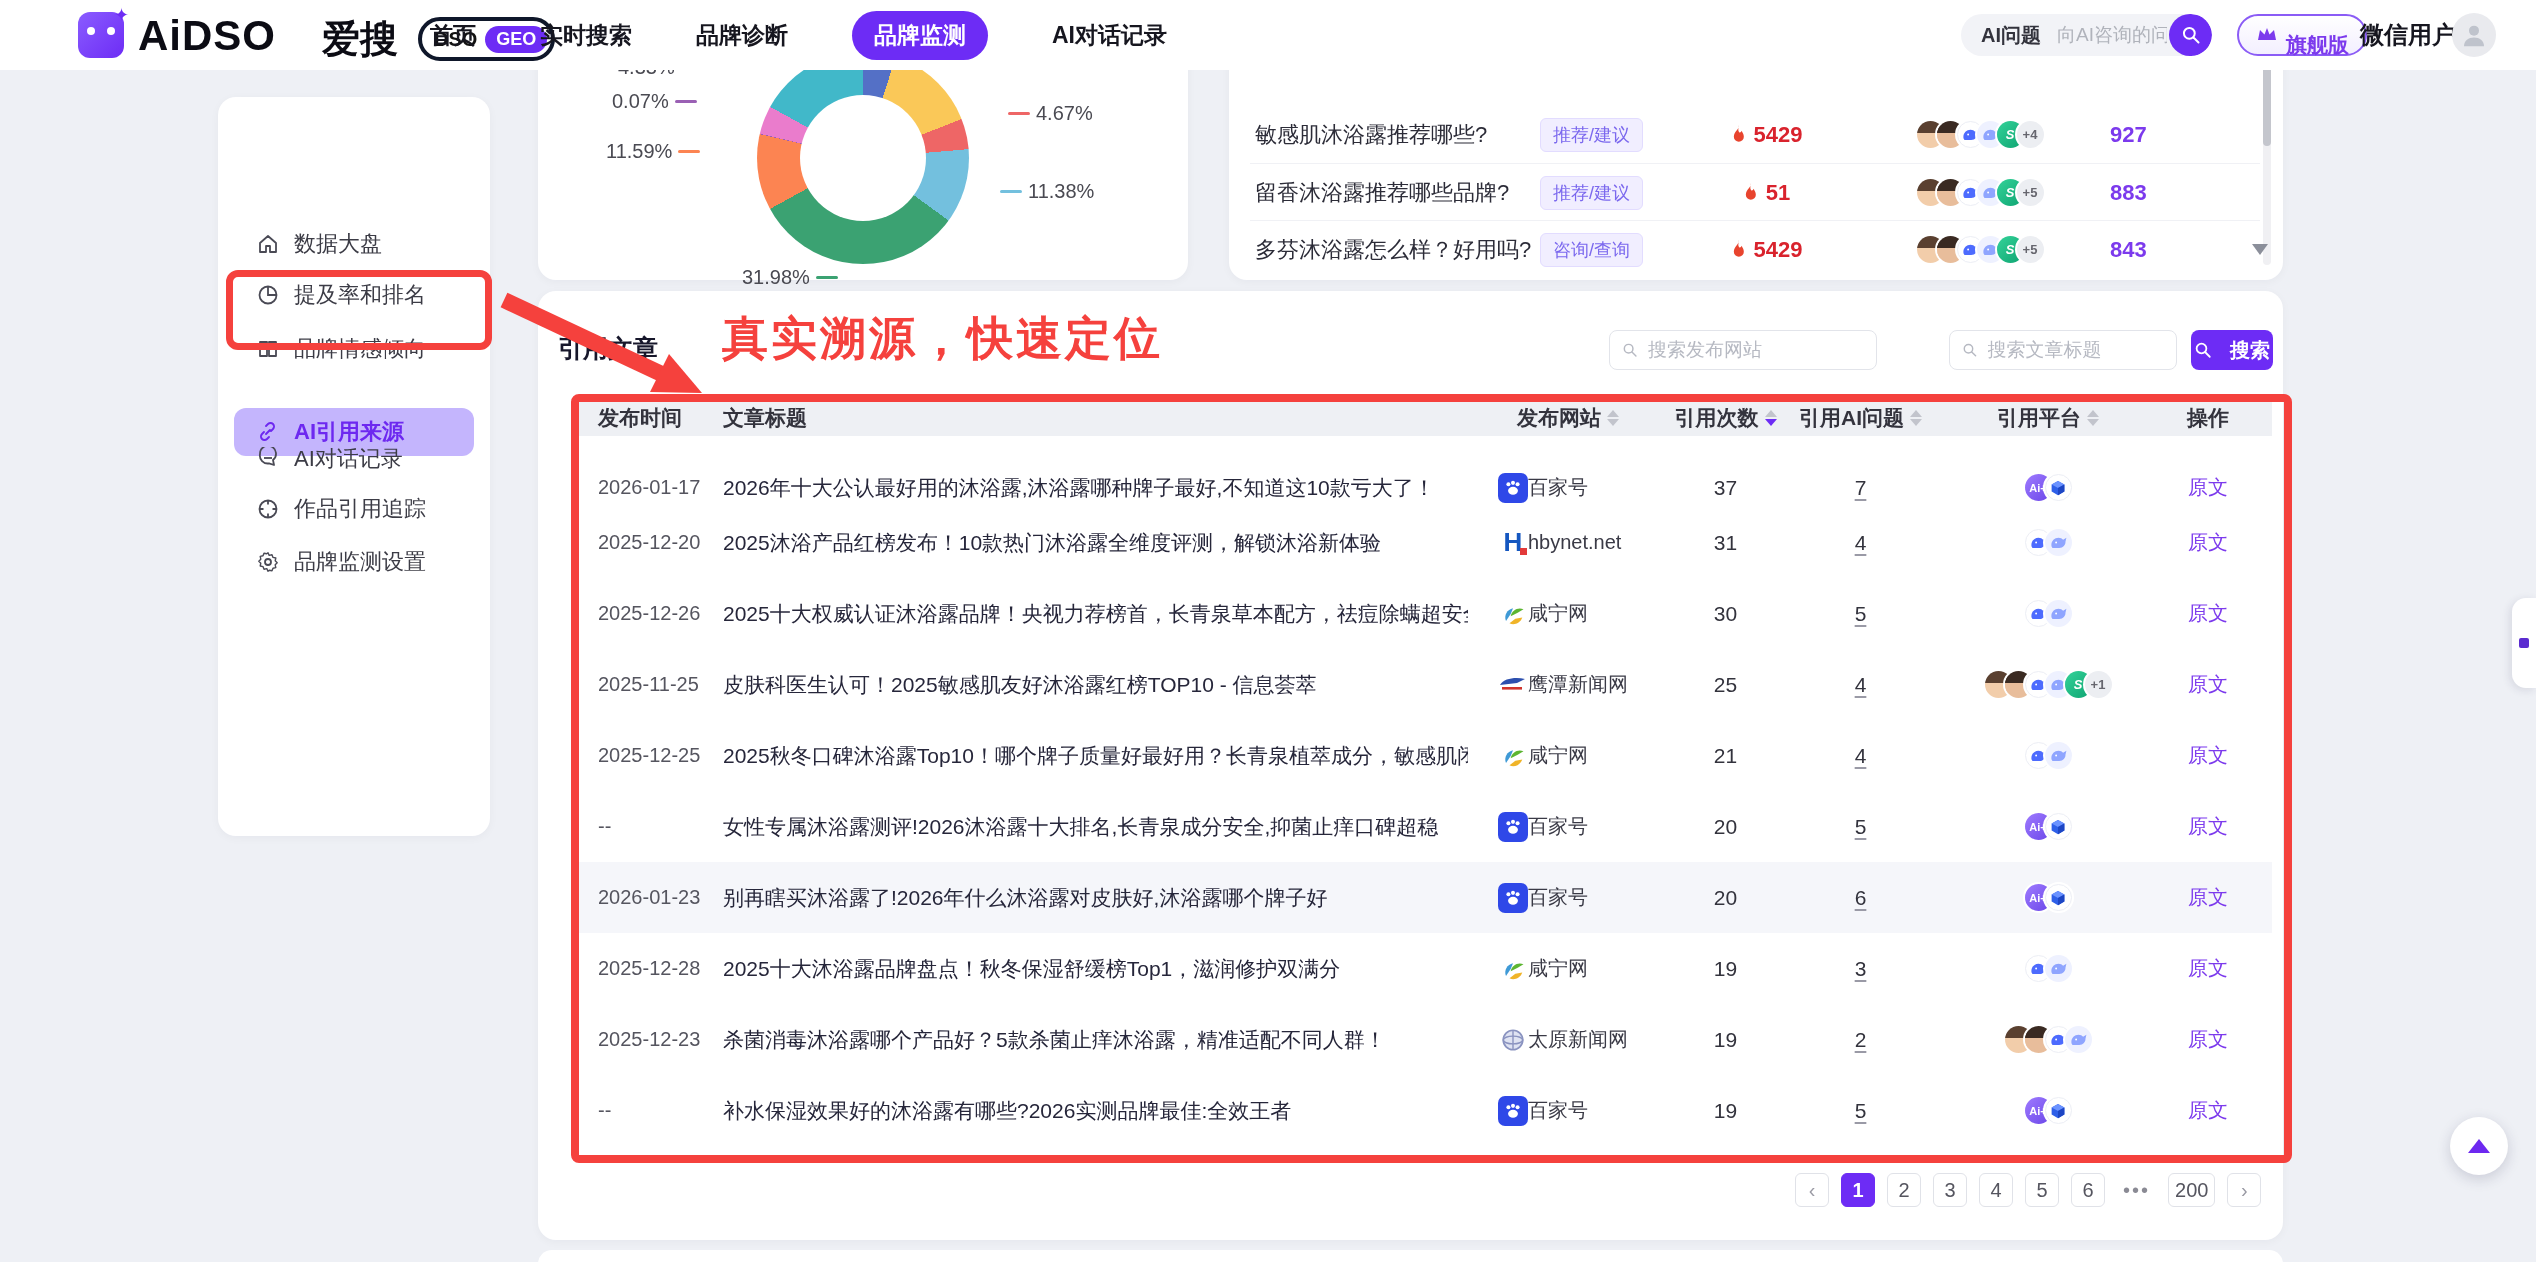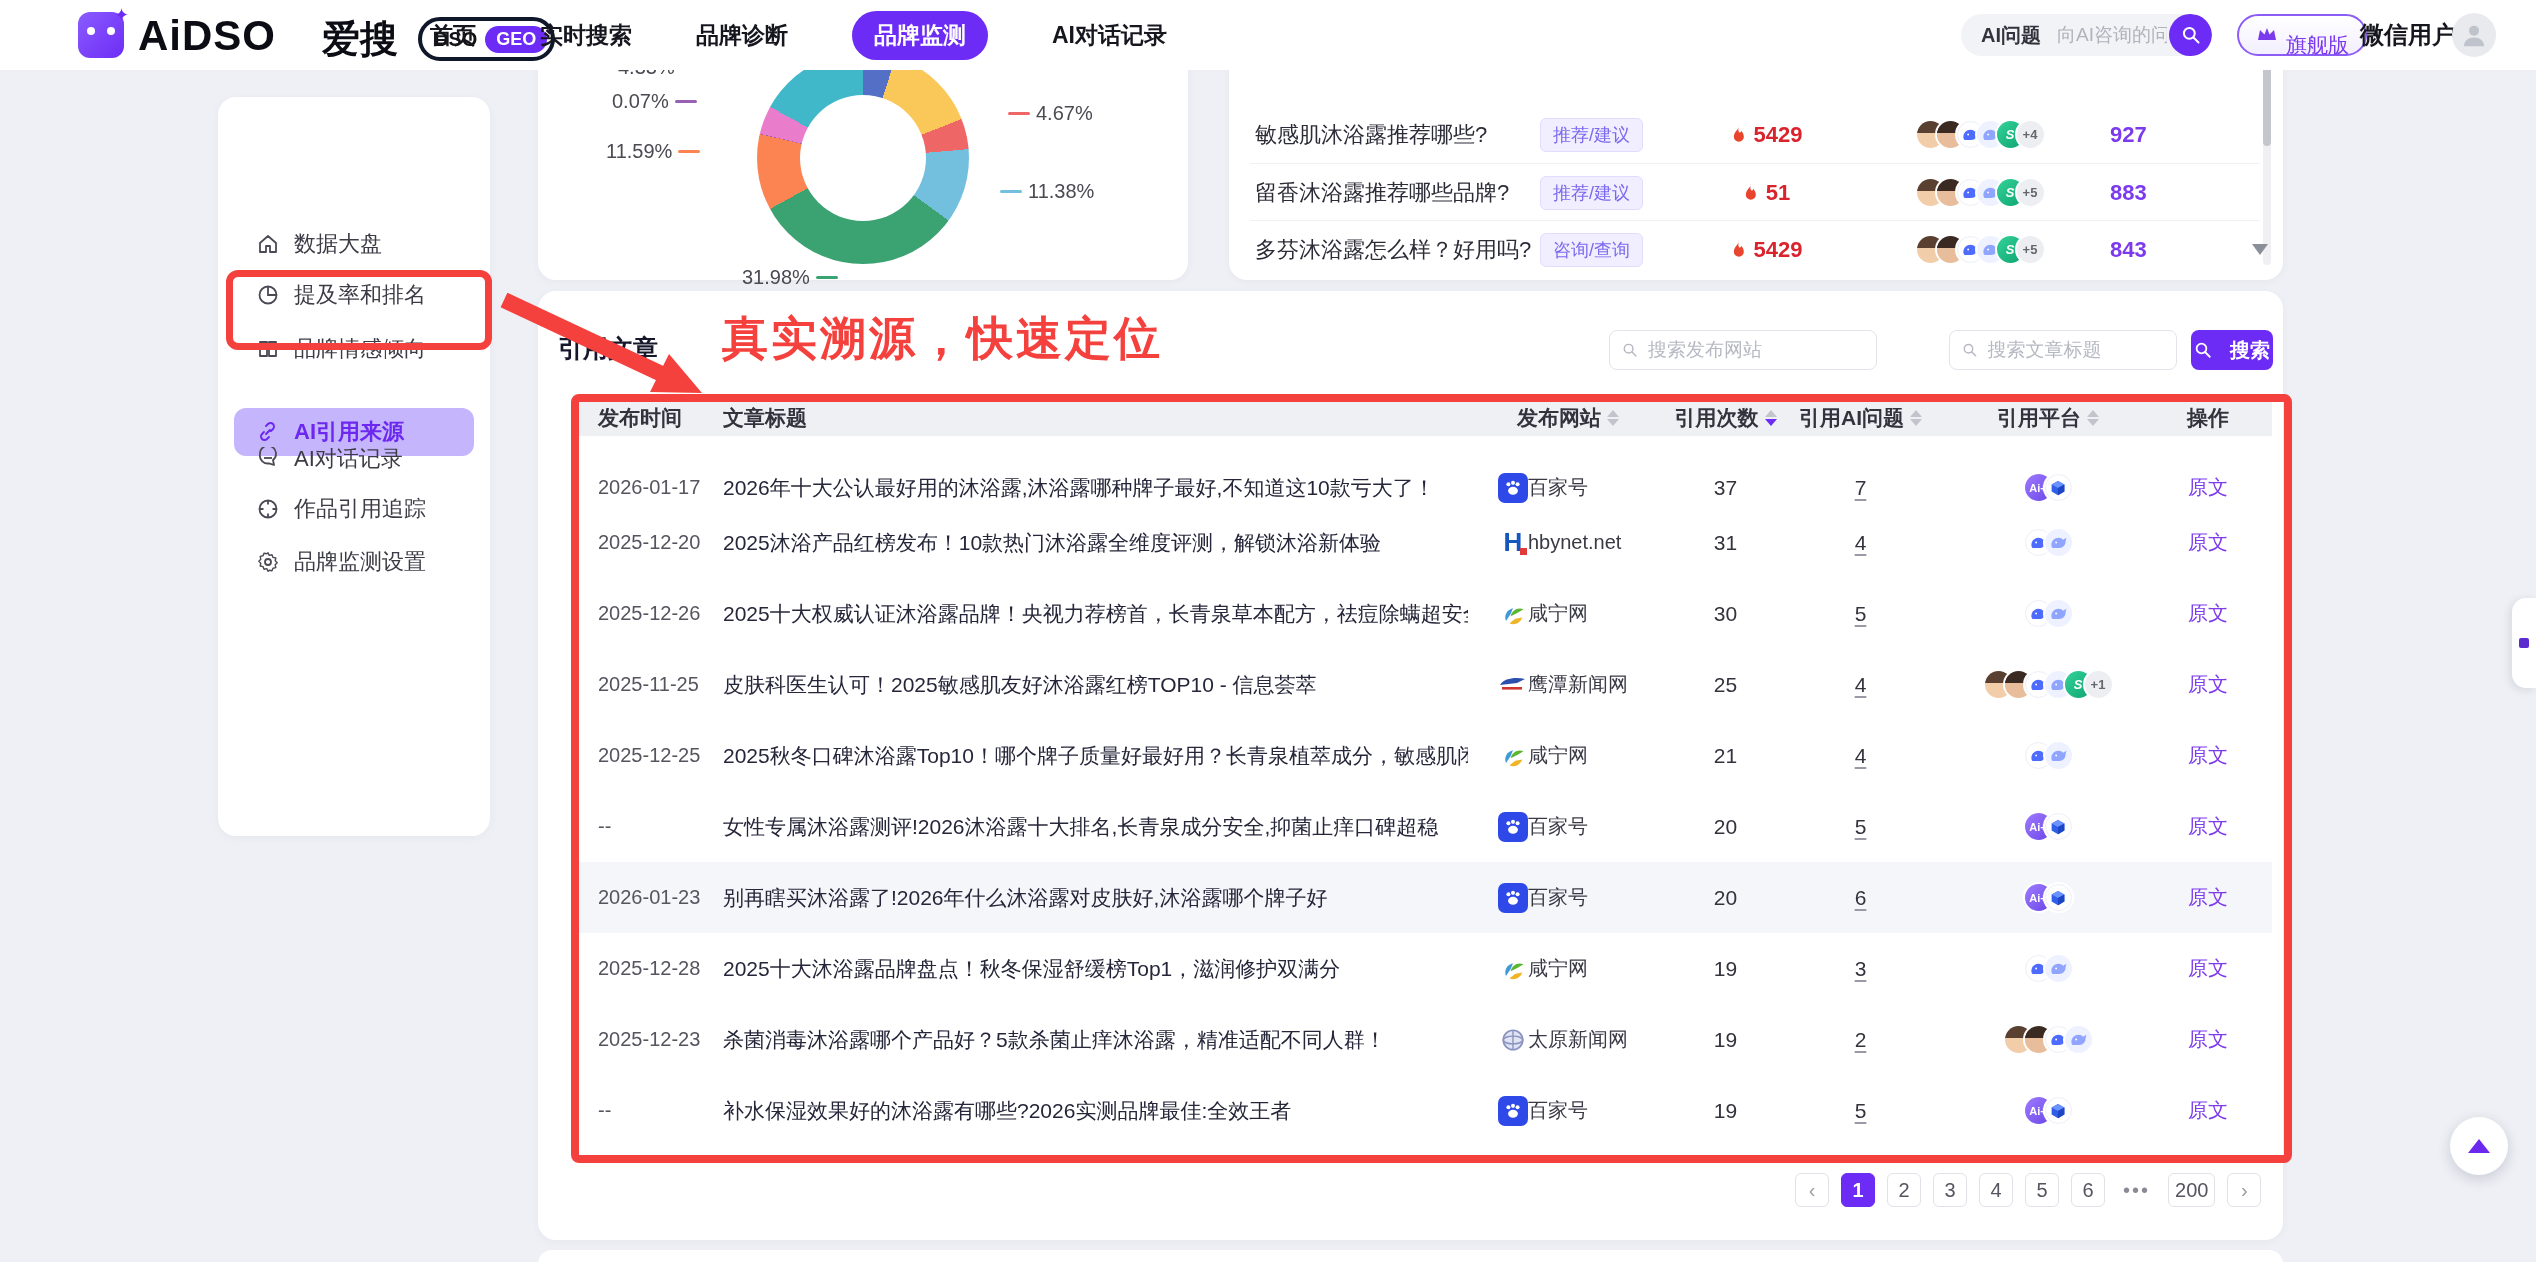--- a/index.html
+++ b/index.html
@@ -30,21 +30,21 @@
   .nav-search{position:absolute;left:1961px;top:14px;width:251px;height:42px;background:#f2f3f7;border-radius:21px;
     display:flex;align-items:center;overflow:hidden;}
   .nav-search .lab{font-size:20px;color:#33333d;font-weight:600;padding:0 14px 0 20px;white-space:nowrap;}
   .nav-search input{border:0;outline:0;background:transparent;font-size:19px;color:#333;width:110px;
     font-family:"Liberation Sans","DejaVu Sans",sans-serif;}
   .nav-search input::placeholder{color:#b0b3bb;}
   .nav-search .btn{margin-left:auto;width:56px;height:42px;background:#6d2cf5;border-radius:21px;
     display:flex;align-items:center;justify-content:center;cursor:pointer;}
   .vip{position:absolute;left:2237px;top:14px;height:38px;border:2px solid #8b5cf6;border-radius:21px;
     background:linear-gradient(180deg,#fff,#f3efff);display:flex;align-items:center;padding:0 16px;gap:7px;cursor:pointer;}
-  .vip span{font-size:21px;font-weight:400;color:#7c3aed;margin-top:20px;}
+  .vip span{font-size:21px;font-weight:700;color:#7c3aed;margin-top:20px;}
   .nav-user{position:absolute;left:2360px;top:19px;font-size:24px;font-weight:600;color:#16161f;}
   .nav-avatar{position:absolute;left:2452px;top:13px;width:44px;height:44px;border-radius:50%;background:#e9eaee;
     display:flex;align-items:center;justify-content:center;overflow:hidden;}
 
   
   .sidebar{position:absolute;left:218px;top:97px;width:272px;height:739px;z-index:2;}
   .side-item{position:absolute;left:16px;width:240px;height:48px;display:flex;align-items:center;gap:14px;
     padding-left:22px;box-sizing:border-box;border-radius:12px;cursor:pointer;}
   .side-item .lbl{font-size:22px;color:#3c3c46;font-weight:500;white-space:nowrap;}
   .side-item.active{background:#c4b5fd;margin-top:28px;}

